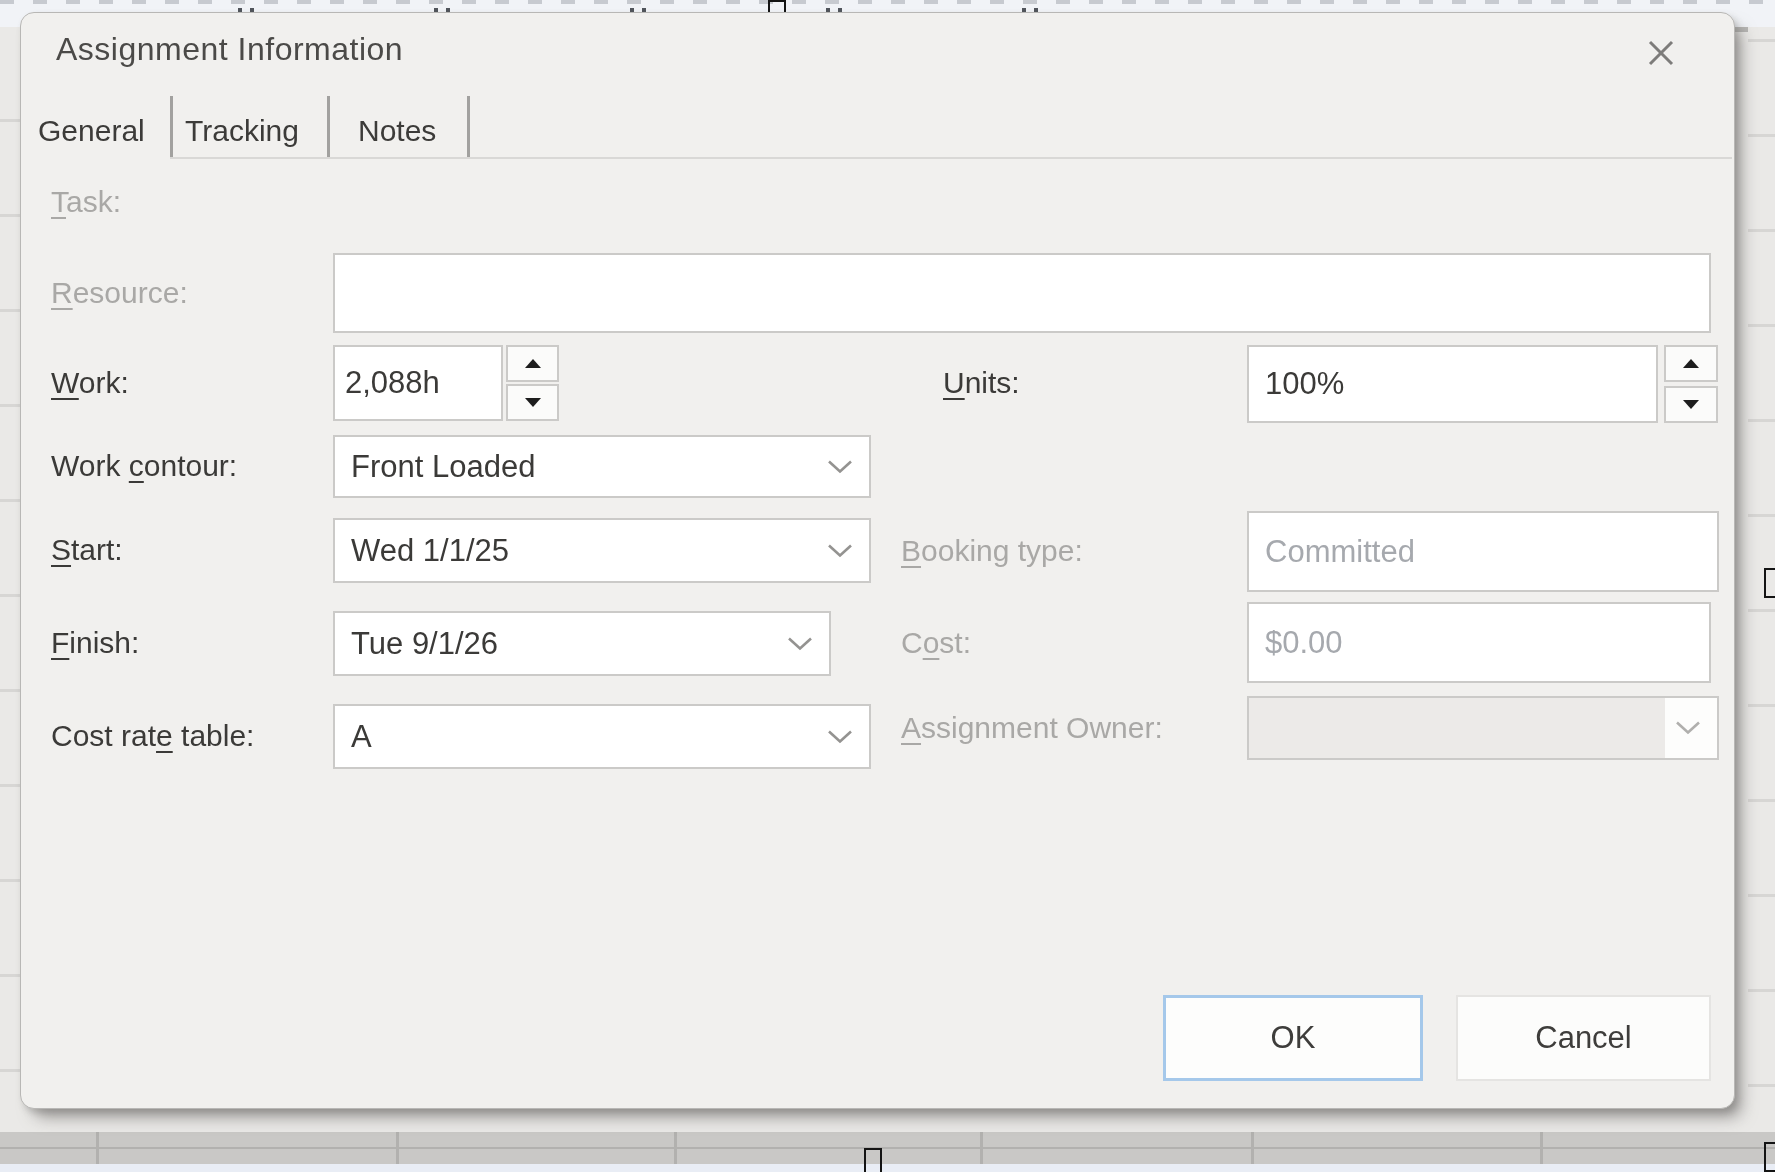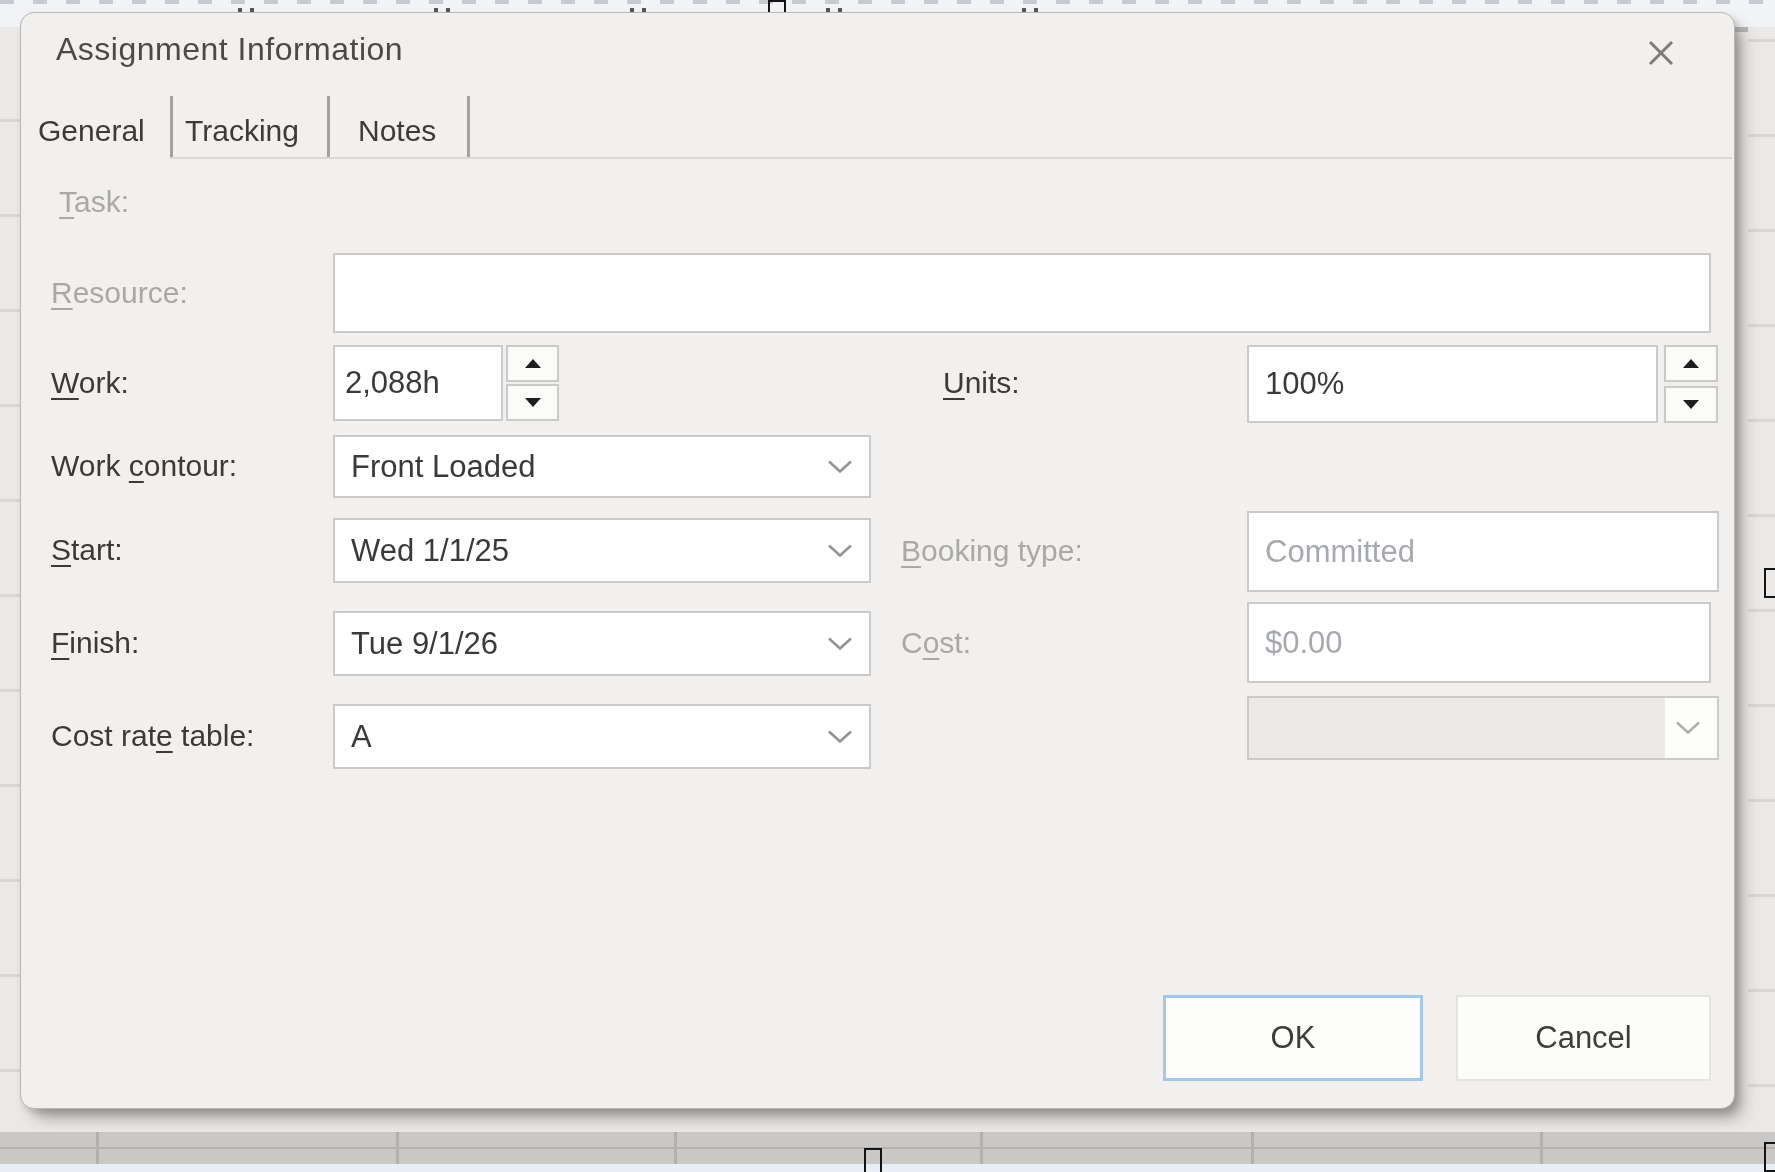--- a/index.html
+++ b/index.html
@@ -90,25 +90,25 @@
   .f-task{left:312px;top:152px;width:1378px;height:76px;}
   .f-resource{left:312px;top:240px;width:1378px;height:80px;}
   .f-work{left:312px;top:332px;width:170px;height:76px;padding:0 10px;}
   .sp-work{left:485px;top:332px;height:76px;}
   .f-units{left:1226px;top:332px;width:411px;height:78px;}
   .sp-units{left:1643px;top:332px;height:78px;width:54px;}
   .sp-units .btn{width:54px;}
   .f-contour{left:312px;top:422px;width:538px;height:63px;}
   .f-start{left:312px;top:505px;width:538px;height:65px;}
   .f-booking{left:1226px;top:498px;width:472px;height:81px;}
-  .f-finish{left:312px;top:598px;width:538px;height:65px;}
+  .f-finish{left:312px;top:598px;width:498px;height:65px;}
   .f-cost{left:1226px;top:589px;width:464px;height:81px;}
   .f-crt{left:312px;top:691px;width:538px;height:65px;}
   .f-owner{left:1226px;top:683px;width:472px;height:64px;}
-  .t-task{top:167px;margin-left:8px;} .t-resource{top:258px;} .t-work{top:348px;} .t-units{top:348px;margin-left:42px;}
+  .t-task{top:167px;} .t-resource{top:258px;} .t-work{top:348px;} .t-units{top:348px;margin-left:42px;}
   .t-contour{top:431px;} .t-start{top:515px;} .t-booking{top:516px;}
   .t-finish{top:608px;} .t-cost{top:608px;} .t-crt{top:701px;} .t-owner{top:693px;}
 </style>
 </head>
 <body>
 
 <div class="bg-topstrip">
   <div class="ticks"></div>
   <div class="frag" style="left:238px"></div>
   <div class="frag" style="left:434px"></div>
@@ -220,20 +220,21 @@
     </div>
 
   <div class="lbl lcol t-crt"><span>Cost rat</span><span class="acc">e</span><span> table:</span></div>
   <div class="fld f-crt">
     <span>A</span>
     <span class="chev"><svg width="26" height="15" viewBox="0 0 26 15">
           <path d="M2 2 L13 12 L24 2" fill="none" stroke="#949391" stroke-width="2.6"></path>
         </svg></span>
   </div>
 
+  <div class="lbl rcol dis t-owner"><span></span><span class="acc">A</span><span>ssignment Owner:</span></div>
   <div class="fld graybg dis f-owner">
     <span></span>
     <span class="owner-chevbox">
       <span class="chev"><svg width="26" height="15" viewBox="0 0 26 15">
             <path d="M2 2 L13 12 L24 2" fill="none" stroke="#b0afad" stroke-width="2.6"></path>
           </svg></span>
     </span>
   </div>
 
   <div class="pushbtn btn-ok">OK</div>

